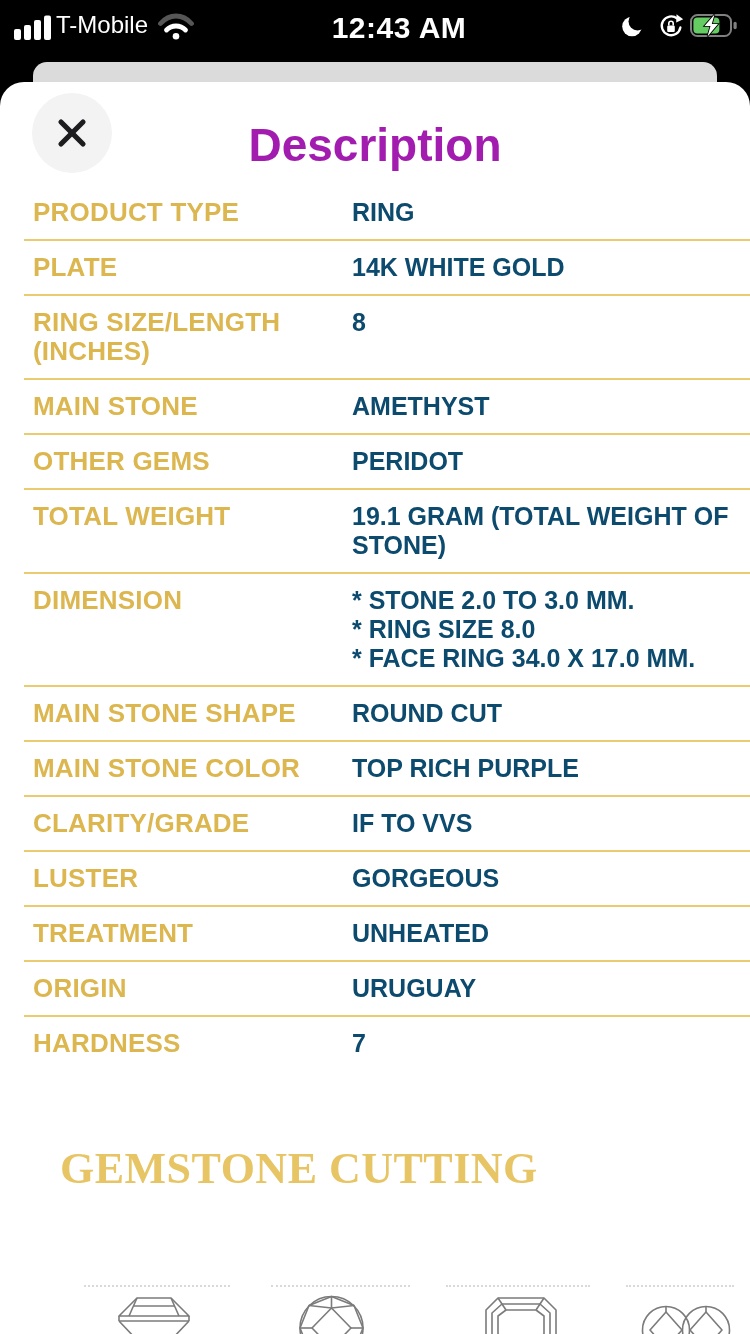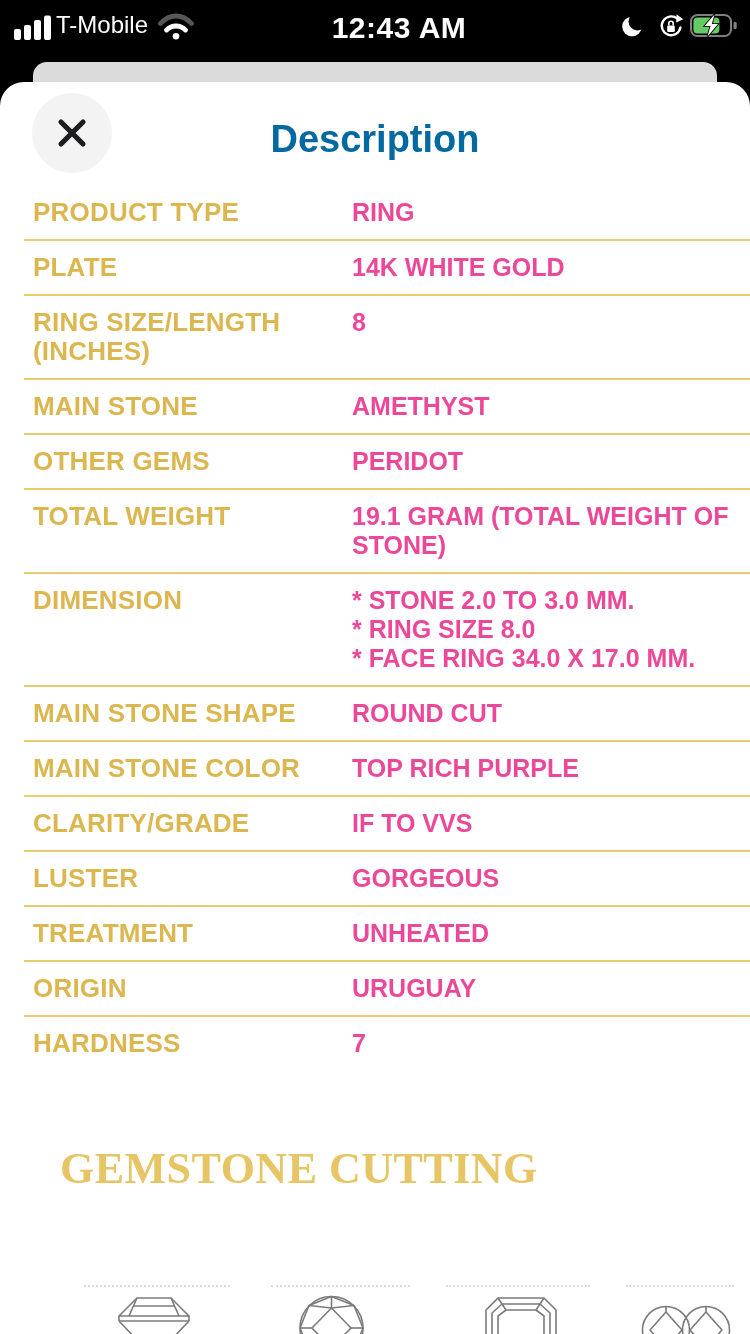--- a/index.html
+++ b/index.html
@@ -27,31 +27,31 @@
                    background:#DBDBDB; border-radius:14px 14px 0 0; z-index:6; }
   .sheet { position:absolute; top:82px; left:0; width:750px; height:1252px; background:#fff;
            border-radius:24px 24px 0 0; z-index:7; overflow:hidden; }
 
   
   .sheet-header { position:relative; height:104px; }
   .close-btn { position:absolute; left:32px; top:11px; width:80px; height:80px; border:none;
                border-radius:50%; background:#F3F3F3; cursor:pointer; display:flex;
                align-items:center; justify-content:center; padding:0; }
   .sheet-title { position:absolute; left:0; top:36px; width:100%; text-align:center;
-                 font-size:38px; font-weight:700; color:#0369a1; }
+                 font-size:46px; font-weight:700; color:#a21caf; }
 
   
   .spec-table { }
   .row { display:grid; grid-template-columns:328px 1fr; margin-left:24px;
          border-bottom:2px solid #EACB6F; padding:12px 0; }
   .row:last-child { border-bottom:none; }
   .cell { line-height:29px; white-space:pre-line; }
   .cell.lab { padding-left:9px; color:#DCB64F; font-size:26px; font-weight:700;
               letter-spacing:.2px; }
-  .cell.val { color:#ec4899; font-size:25px; font-weight:700; padding-right:8px; }
+  .cell.val { color:#0c4a6e; font-size:25px; font-weight:700; padding-right:8px; }
 
   
   .cut-heading { margin:73px 0 16px 60px; font-size:44px; font-weight:700; color:#E7C565;
                  letter-spacing:.5px;font-family:Liberation Serif, serif; }
   .gem-strip { position:absolute; left:0; top:1200px; width:750px; height:60px; }
   .dash { position:absolute; top:3px; border-top:2px dotted #D9D9D9; }
   .dash.d1 { left:84px;  width:146px; }
   .dash.d2 { left:271px; width:139px; }
   .dash.d3 { left:446px; width:144px; }
   .dash.d4 { left:626px; width:108px; }

